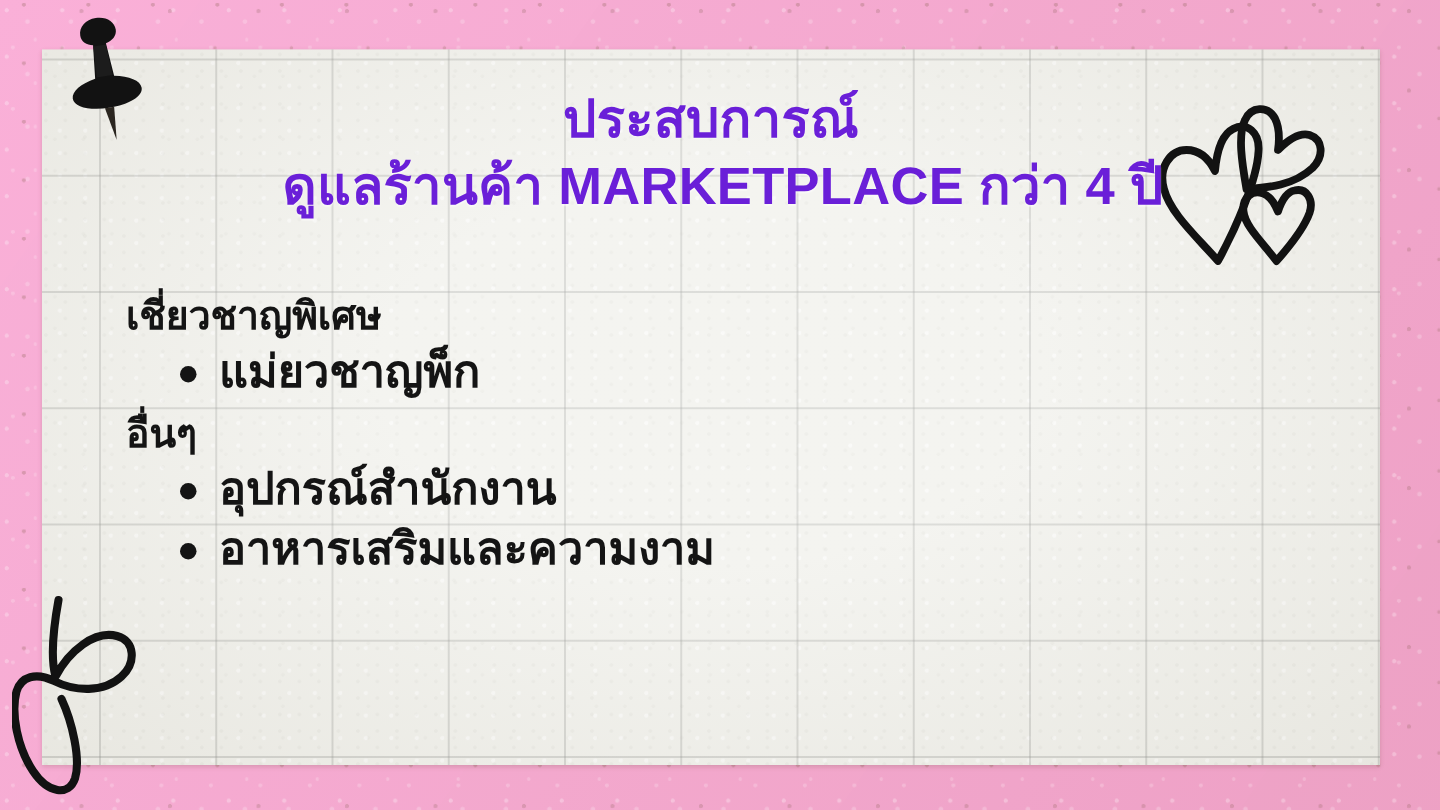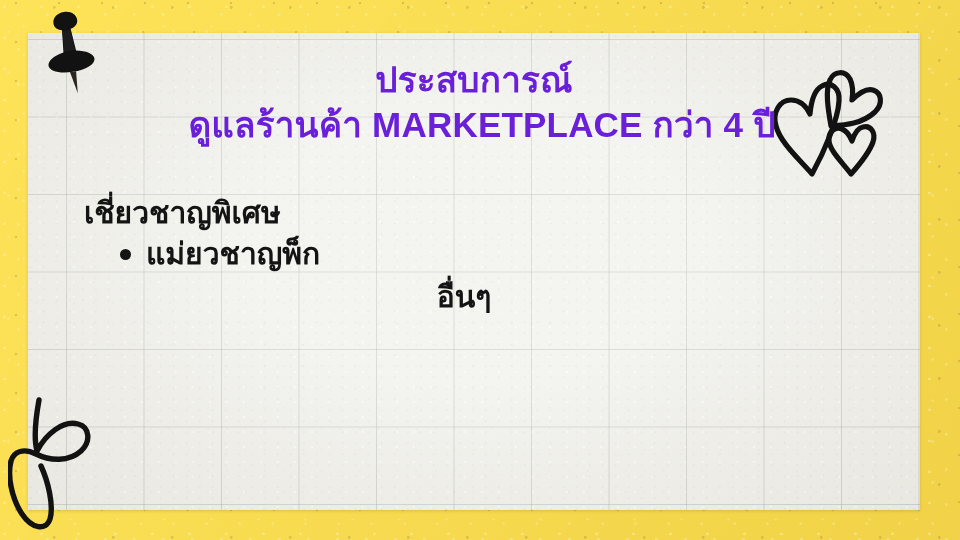--- a/index.html
+++ b/index.html
@@ -11,21 +11,21 @@
     height: 540px;
     overflow: hidden;
     font-family: "Liberation Sans", "DejaVu Sans", sans-serif;
   }
 
   
   #stage {
     position: relative;
     width: 960px;
     height: 540px;
-    background-color: #fde047;
+    background-color: #f9a8d4;
     overflow: hidden;
   }
   
   #kraft-texture {
     position: absolute;
     inset: 0;
     background-image:
       radial-gradient(circle at 12% 22%, rgba(255,255,255,.30) 0 1.2px, transparent 1.6px),
       radial-gradient(circle at 37% 8%,  rgba(120,85,60,.26) 0 1.1px, transparent 1.5px),
       radial-gradient(circle at 63% 41%, rgba(255,255,255,.24) 0 1.3px, transparent 1.7px),
@@ -104,21 +104,21 @@
   
   #body-block {
     position: absolute;
     left: 84px;
     top: 194px;
     width: 760px;
     z-index: 3;
     color: #141414;
   }
   .section-heading {
-    font-size: 30px;
+    font-size: 26px;
     font-weight: bold;
     line-height: 1.26;
     margin: 0 0 2px 0;
     white-space: nowrap;
   }
   .bullet-list {
     list-style: none;
     margin: 0 0 0 0;
     padding: 0;
   }
@@ -133,21 +133,21 @@
   .bullet-dot {
     position: absolute;
     left: 36px;
     top: 50%;
     width: 11px;
     height: 11px;
     margin-top: -5px;
     border-radius: 50%;
     background: #141414;
   }
-  .group-gap { margin-top: 4px; text-align: center; }
+  .group-gap { margin-top: 4px; }
 </style>
 </head>
 <body>
 
 <div id="stage">
 
   <div id="kraft-texture"></div>
 
   <div id="note-sheet">
     <div id="note-paper-texture"></div>
@@ -193,18 +193,26 @@
         <li class="bullet-item">
           <span class="bullet-dot"></span>
           <span>แม่ยวชาญพ็ก</span>
         </li>
       </ul>
     </div>
 
     <div class="section group-gap">
       <div class="section-heading">อื่นๆ</div>
       <ul class="bullet-list">
+        <li class="bullet-item">
+          <span class="bullet-dot"></span>
+          <span>อุปกรณ์สำนักงาน</span>
+        </li>
+        <li class="bullet-item">
+          <span class="bullet-dot"></span>
+          <span>อาหารเสริมและความงาม</span>
+        </li>
       </ul>
     </div>
 
   </div>
 
 </div>
 
 </body></html>

